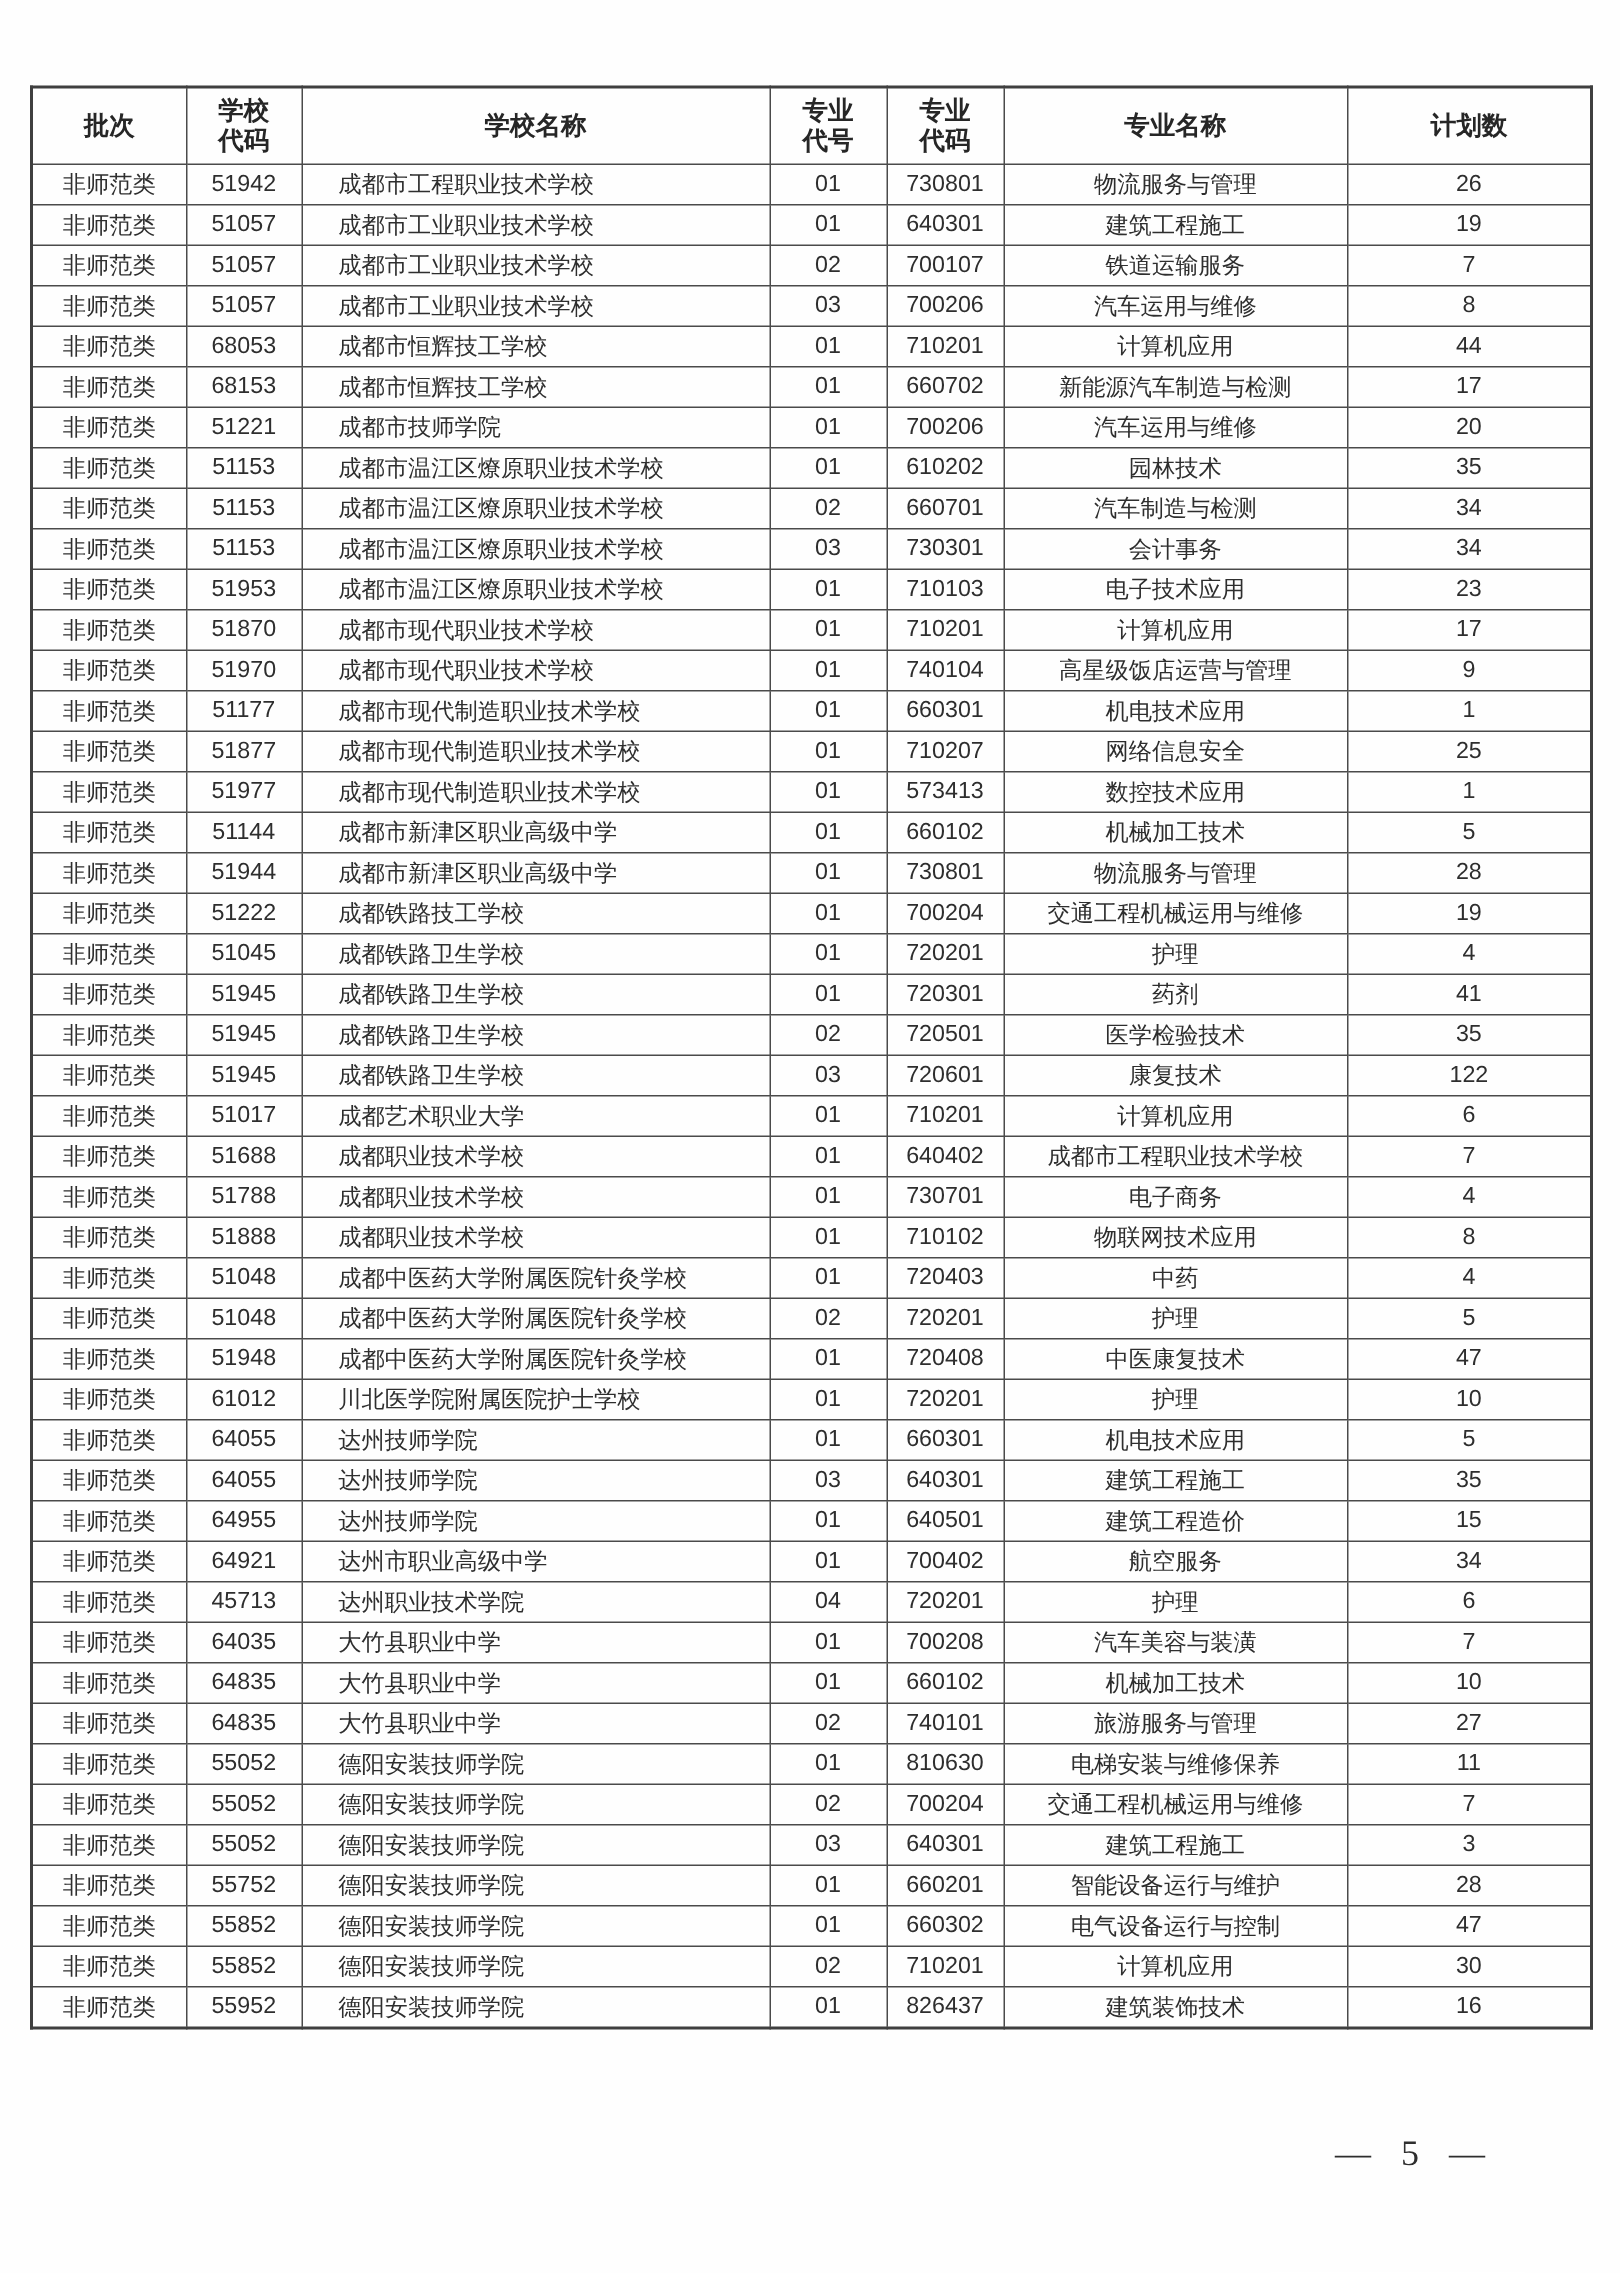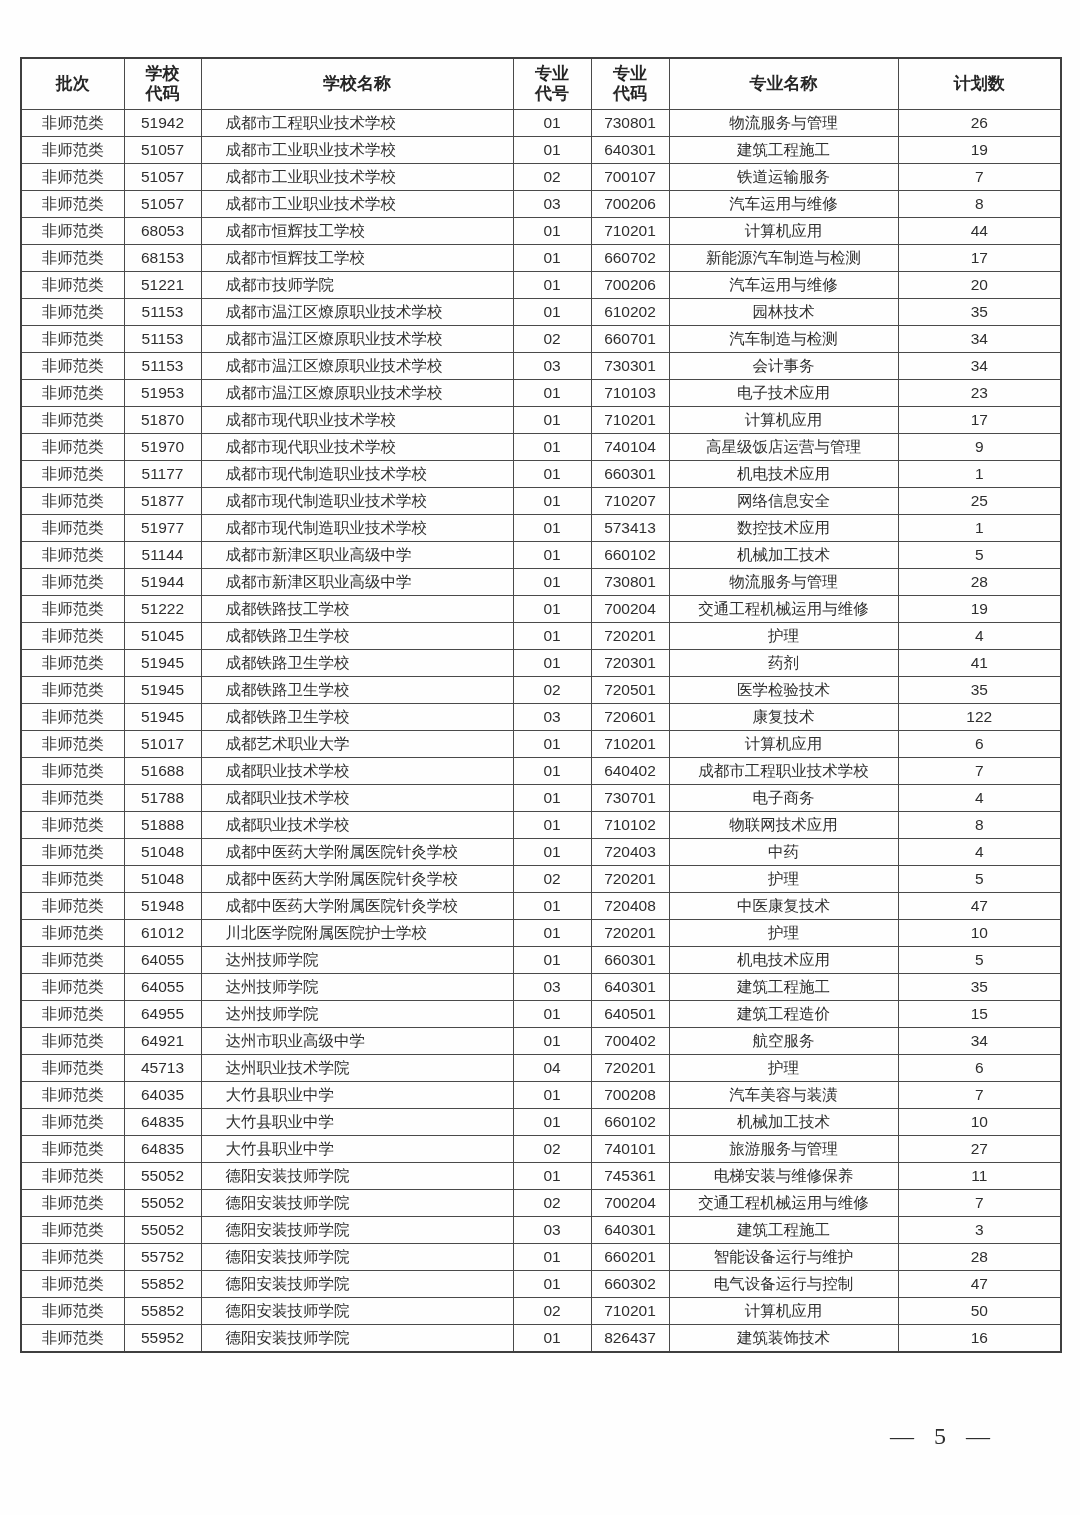--- a/index.html
+++ b/index.html
@@ -448,21 +448,21 @@
           <td>02</td>
           <td>740101</td>
           <td>旅游服务与管理</td>
           <td>27</td>
         </tr>
         <tr>
           <td>非师范类</td>
           <td>55052</td>
           <td class="school-name">德阳安装技师学院</td>
           <td>01</td>
-          <td>745361</td>
+          <td>810630</td>
           <td>电梯安装与维修保养</td>
           <td>11</td>
         </tr>
         <tr>
           <td>非师范类</td>
           <td>55052</td>
           <td class="school-name">德阳安装技师学院</td>
           <td>02</td>
           <td>700204</td>
           <td>交通工程机械运用与维修</td>
@@ -495,21 +495,21 @@
           <td>电气设备运行与控制</td>
           <td>47</td>
         </tr>
         <tr>
           <td>非师范类</td>
           <td>55852</td>
           <td class="school-name">德阳安装技师学院</td>
           <td>02</td>
           <td>710201</td>
           <td>计算机应用</td>
-          <td>50</td>
+          <td>30</td>
         </tr>
         <tr>
           <td>非师范类</td>
           <td>55952</td>
           <td class="school-name">德阳安装技师学院</td>
           <td>01</td>
           <td>826437</td>
           <td>建筑装饰技术</td>
           <td>16</td>
         </tr>

